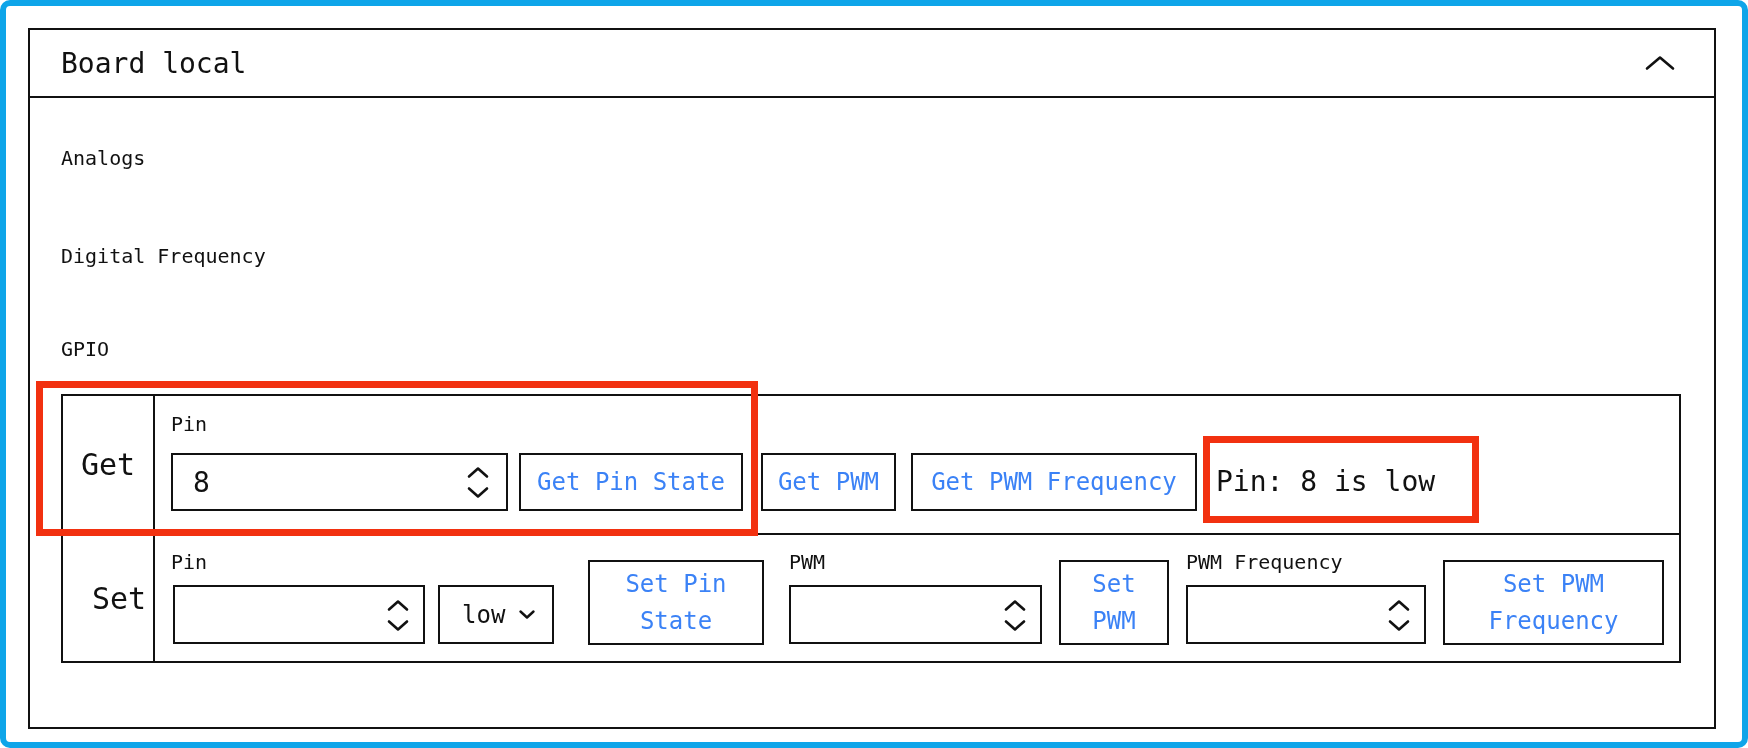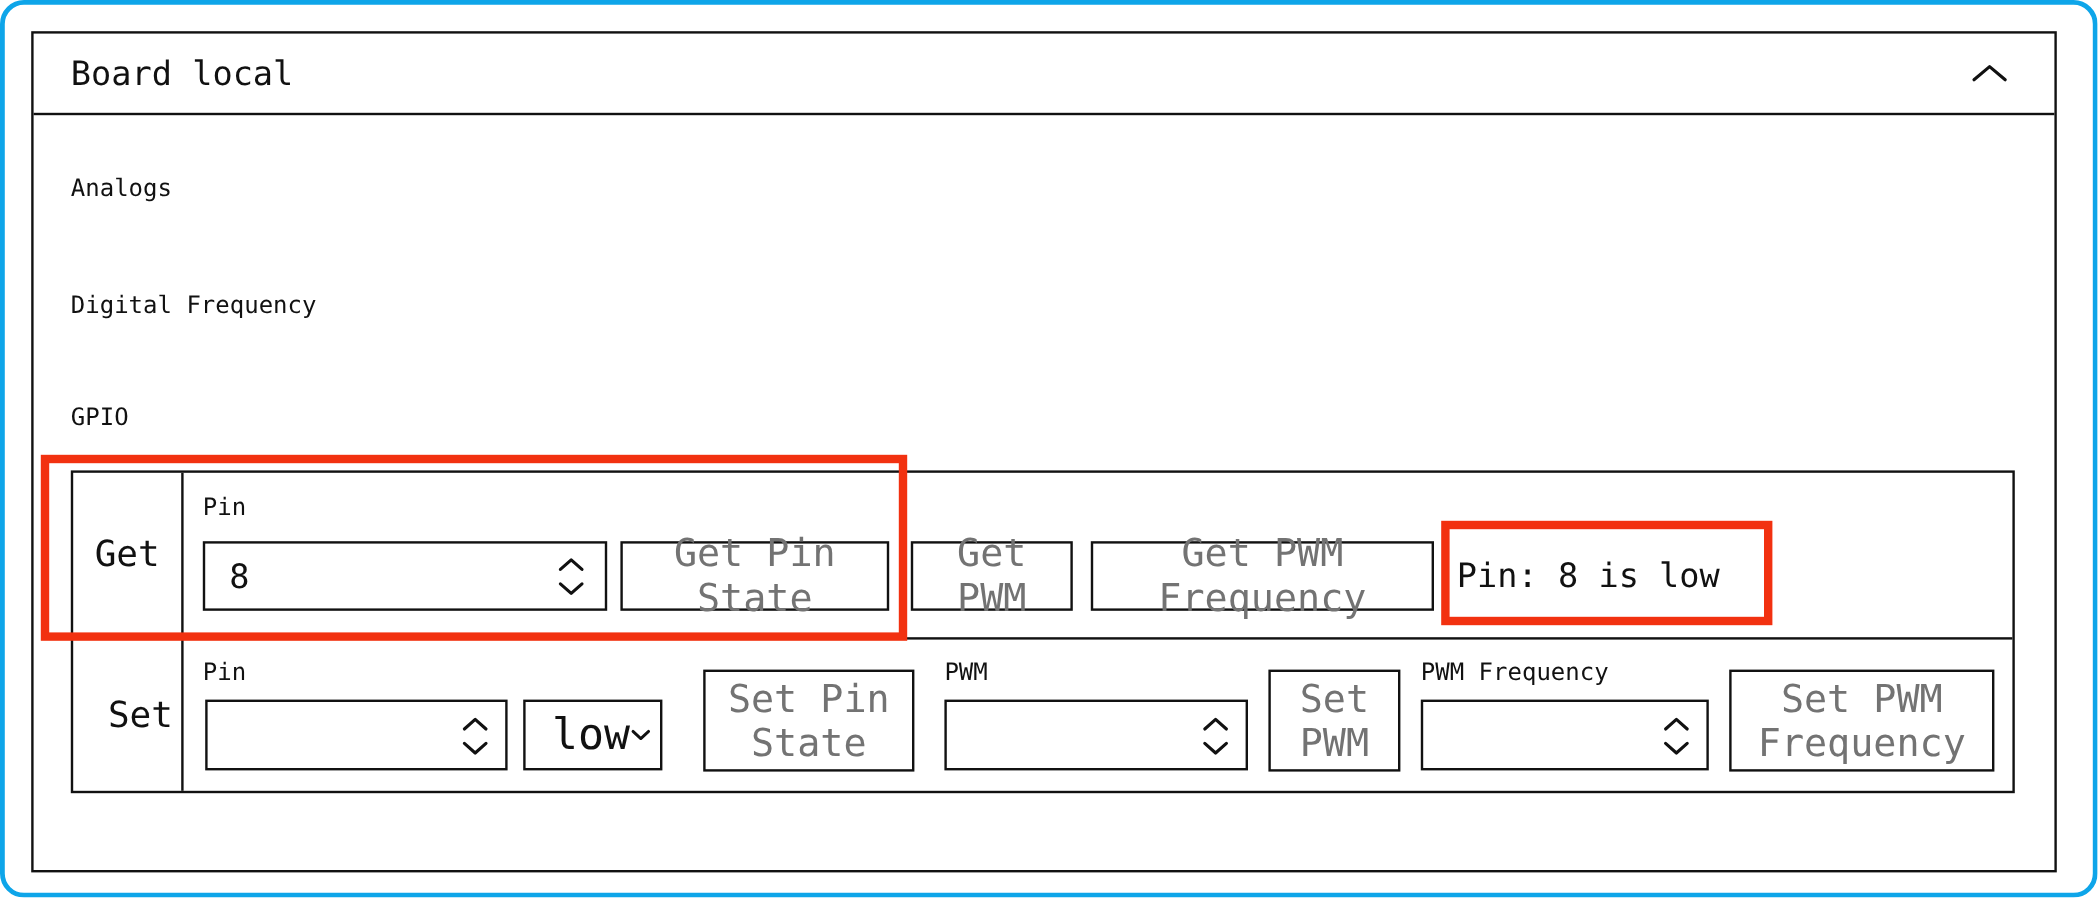--- a/index.html
+++ b/index.html
@@ -1,18 +1,18 @@
 <!DOCTYPE html>
 <html><head>
 <meta charset="utf-8">
 <style>
   html,body{margin:0;padding:0;background:#fff;}
   body{font-family:"DejaVu Sans Mono","Liberation Mono",monospace;color:#111;}
   .stage{position:relative;width:1748px;height:748px;box-sizing:border-box;
-         border:4px solid #0ea5e9;border-radius:20px;background:#fff;overflow:hidden;}
+         border:6px solid #0ea5e9;border-radius:10px;background:#fff;overflow:hidden;}
   .abs{position:absolute;box-sizing:border-box;}
 
   
   .panel-border{left:22px;top:22px;width:1688px;height:701px;border:2px solid #111;background:#fff;}
   .panel-header{left:24px;top:24px;width:1684px;height:68px;border-bottom:2px solid #111;
                 display:flex;align-items:center;padding-left:31px;cursor:pointer;}
   .panel-title{font-size:28px;letter-spacing:0;}
   .collapse-btn{left:1632px;top:42px;width:44px;height:30px;display:flex;align-items:center;
                 justify-content:center;background:transparent;border:none;cursor:pointer;padding:0;}
 
@@ -26,26 +26,26 @@
   .row-head{width:90px;display:flex;align-items:center;justify-content:center;
             font-weight:normal;font-size:30px;}
 
   .field-label{font-size:20px;line-height:24px;white-space:nowrap;}
 
   .num-input{border:2px solid #111;background:#fff;font-family:inherit;font-size:28px;
              color:#111;padding:0 40px 0 20px;outline:none;}
   .stepper{display:flex;flex-direction:column;align-items:center;justify-content:center;
            gap:7px;cursor:pointer;background:transparent;border:none;padding:0;}
 
-  .btn{border:2px solid #111;background:#fff;color:#737373;font-family:inherit;font-size:32px;
+  .btn{border:2px solid #111;background:#fff;color:#3b82f6;font-family:inherit;font-size:24px;
        line-height:37px;display:flex;align-items:center;justify-content:center;
        text-align:center;cursor:pointer;padding:0 8px;}
 
   .select{border:2px solid #111;background:#fff;display:flex;align-items:center;
-          justify-content:space-between;padding:0 16px 0 22px;font-size:36px;cursor:pointer;}
+          justify-content:space-between;padding:0 16px 0 22px;font-size:24px;cursor:pointer;}
 
   .result-text{font-size:28px;line-height:58px;white-space:nowrap;}
 
   .hl-box{border:7px solid #f23110;pointer-events:none;z-index:5;background:transparent;}
 
   svg.ic{display:block;}
 </style>
 </head>
 <body>
 

